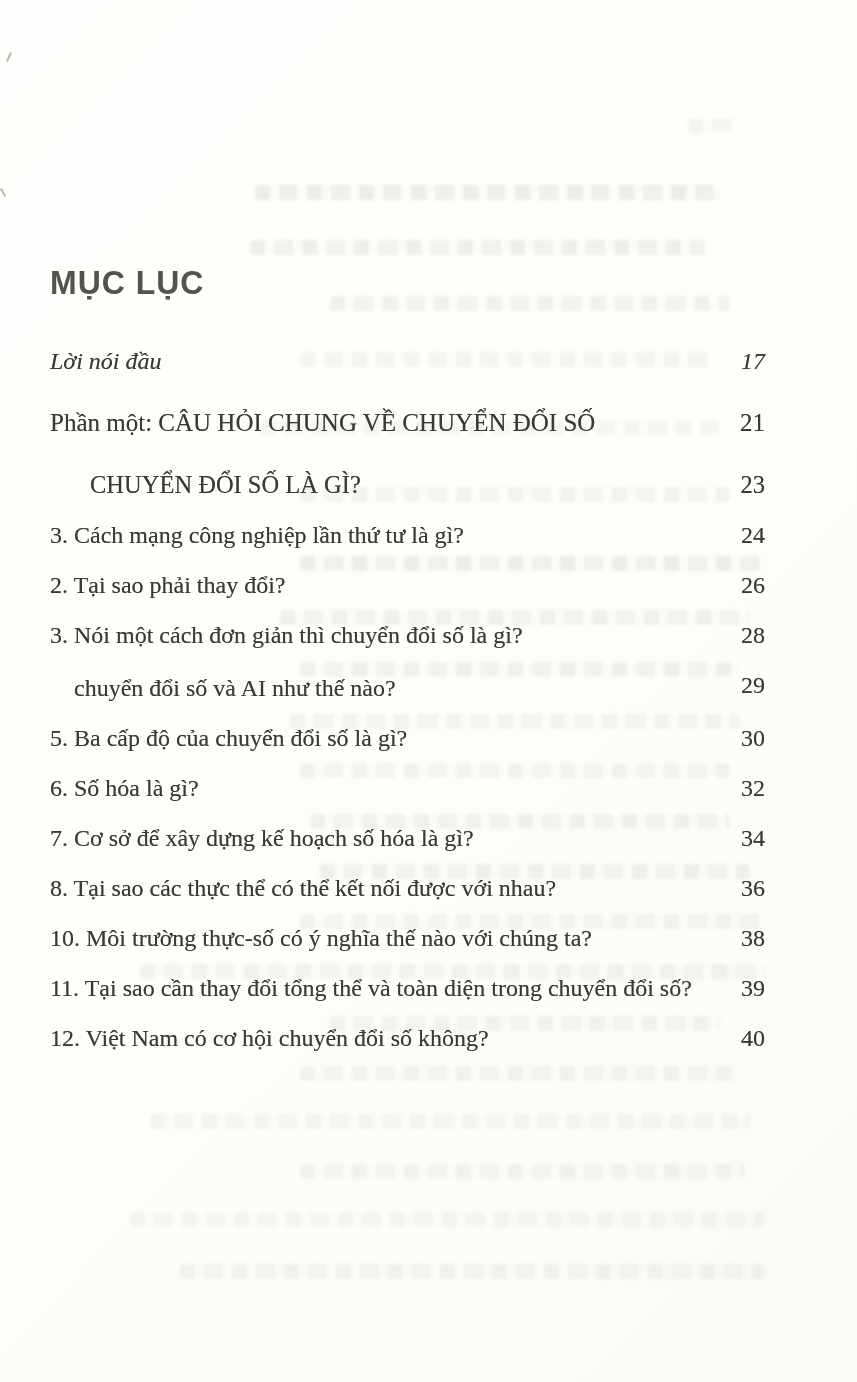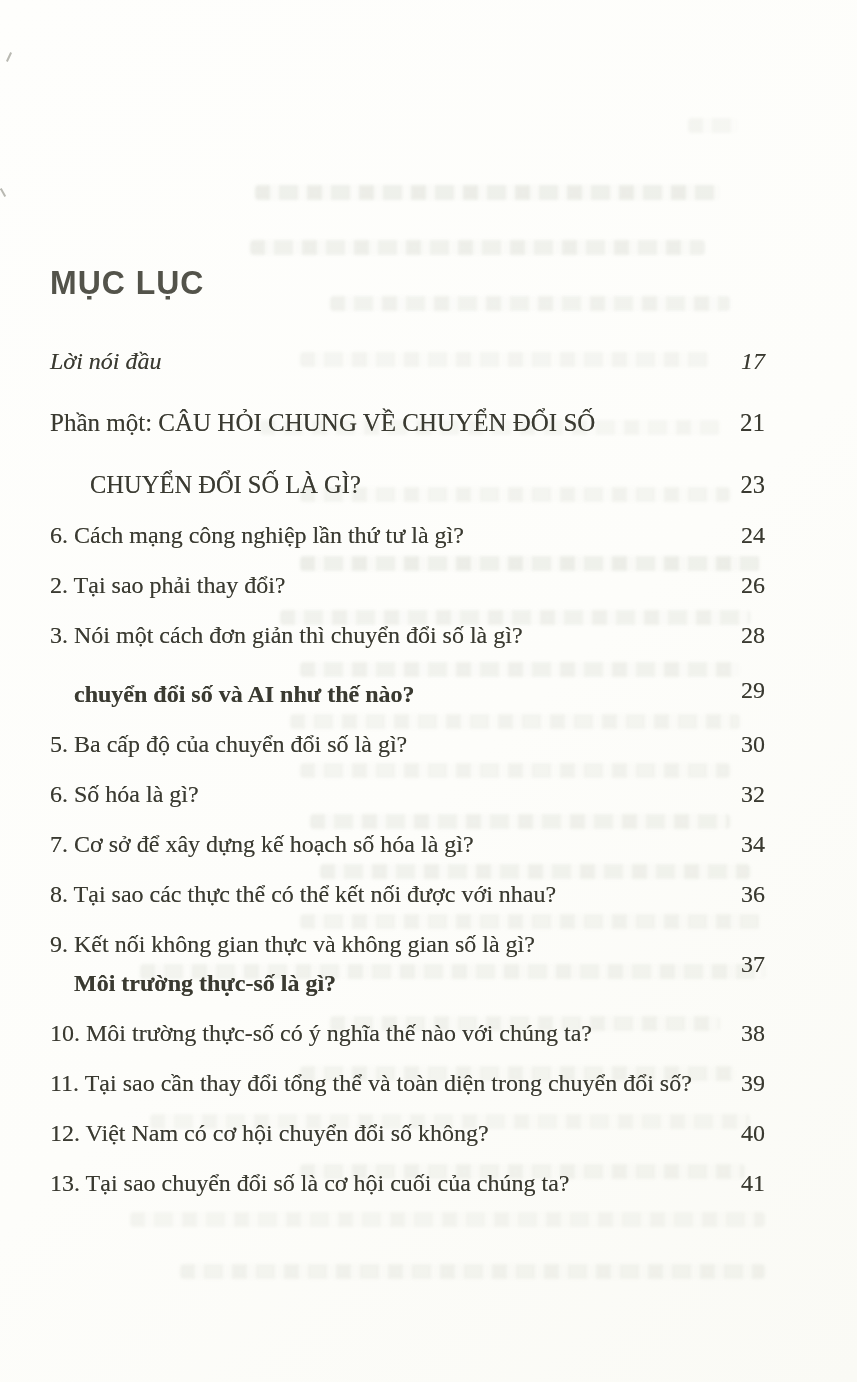--- a/index.html
+++ b/index.html
@@ -12,25 +12,25 @@
     color:#3a3a31;
   }
   .content{position:absolute;left:50px;top:264px;width:715px;}
   .title{
     font-family:"Liberation Sans","DejaVu Sans",sans-serif;
     font-weight:700;font-size:33px;line-height:38px;
     letter-spacing:1px;color:#53534a;
     margin:0 0 44px 0;
     transform:scaleX(.97);transform-origin:left;
   }
-  .row{display:flex;align-items:center;margin-top:20px;font-size:24px;}
+  .row{display:flex;align-items:flex-start;margin-top:20px;font-size:24px;}
   .row:first-child{margin-top:0;}
   .row .lines{flex:1;min-width:0;}
   .line{line-height:30px;white-space:nowrap;text-shadow:0 0 .5px rgba(58,58,49,.55);}
-  .line.cont{margin-top:9px;padding-left:24px;font-weight:bold;}
+  .line.cont{margin-top:3px;padding-left:24px;}
   .k-preface{font-style:italic;}
   .k-part{font-weight:400;font-size:25px;}
   .k-part,.k-section{margin-top:32px;}
   .k-section{font-size:24.5px;margin-left:40px;}
   .pageno{margin-left:10px;line-height:30px;text-shadow:0 0 .5px rgba(58,58,49,.55);}
   
   .ghost{
     position:absolute;height:15px;border-radius:4px;
     background:repeating-linear-gradient(90deg,
       rgba(148,156,136,.20) 0 15px, rgba(148,156,136,.04) 15px 24px,
@@ -88,21 +88,21 @@
           <div class="pageno">21</div>
         </div>
         <div class="row k-section">
           <div class="lines">
             <div class="line">CHUYỂN ĐỔI SỐ LÀ GÌ?</div>
           </div>
           <div class="pageno">23</div>
         </div>
         <div class="row k-item">
           <div class="lines">
-            <div class="line">6. Cách mạng công nghiệp lần thứ tư là gì?</div>
+            <div class="line">3. Cách mạng công nghiệp lần thứ tư là gì?</div>
           </div>
           <div class="pageno">24</div>
         </div>
         <div class="row k-item">
           <div class="lines">
             <div class="line">2. Tại sao phải thay đổi?</div>
           </div>
           <div class="pageno">26</div>
         </div>
         <div class="row k-item">
@@ -136,45 +136,32 @@
           <div class="pageno">34</div>
         </div>
         <div class="row k-item">
           <div class="lines">
             <div class="line">8. Tại sao các thực thể có thể kết nối được với nhau?</div>
           </div>
           <div class="pageno">36</div>
         </div>
         <div class="row k-item">
           <div class="lines">
-            <div class="line">9. Kết nối không gian thực và không gian số là gì?</div>
-            <div class="line cont">Môi trường thực-số là gì?</div>
-          </div>
-          <div class="pageno">37</div>
-        </div>
-        <div class="row k-item">
-          <div class="lines">
             <div class="line">10. Môi trường thực-số có ý nghĩa thế nào với chúng ta?</div>
           </div>
           <div class="pageno">38</div>
         </div>
         <div class="row k-item">
           <div class="lines">
             <div class="line">11. Tại sao cần thay đổi tổng thể và toàn diện trong chuyển đổi số?</div>
           </div>
           <div class="pageno">39</div>
         </div>
         <div class="row k-item">
           <div class="lines">
             <div class="line">12. Việt Nam có cơ hội chuyển đổi số không?</div>
           </div>
           <div class="pageno">40</div>
         </div>
-        <div class="row k-item">
-          <div class="lines">
-            <div class="line">13. Tại sao chuyển đổi số là cơ hội cuối của chúng ta?</div>
-          </div>
-          <div class="pageno">41</div>
-        </div>
       </div>
   </div>
 
 </div>
 
 </body></html>

